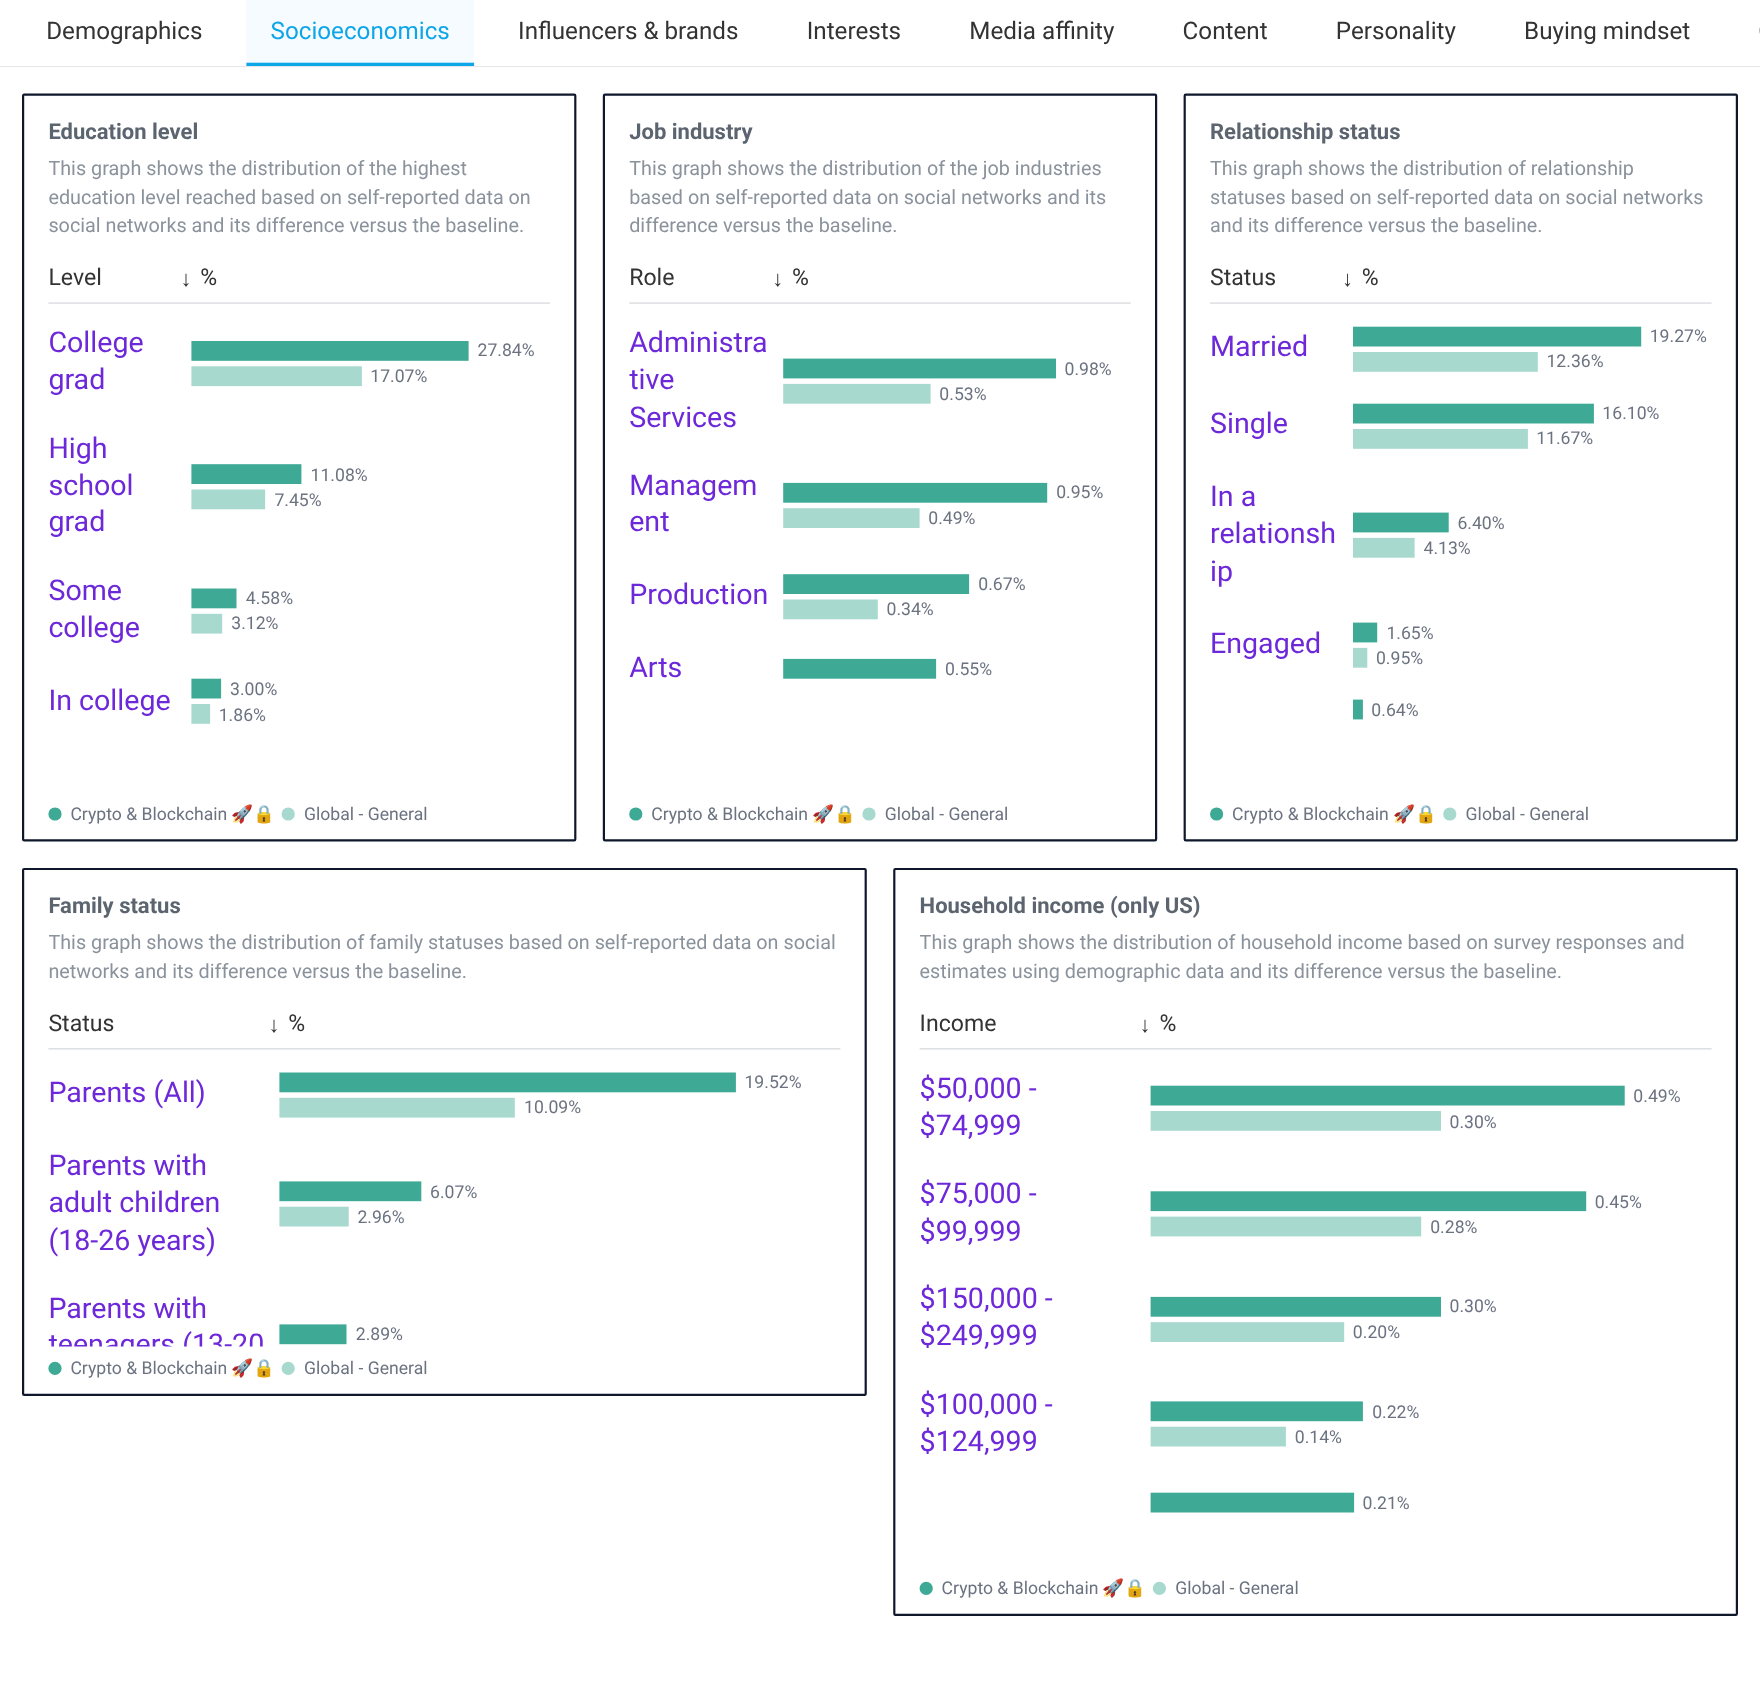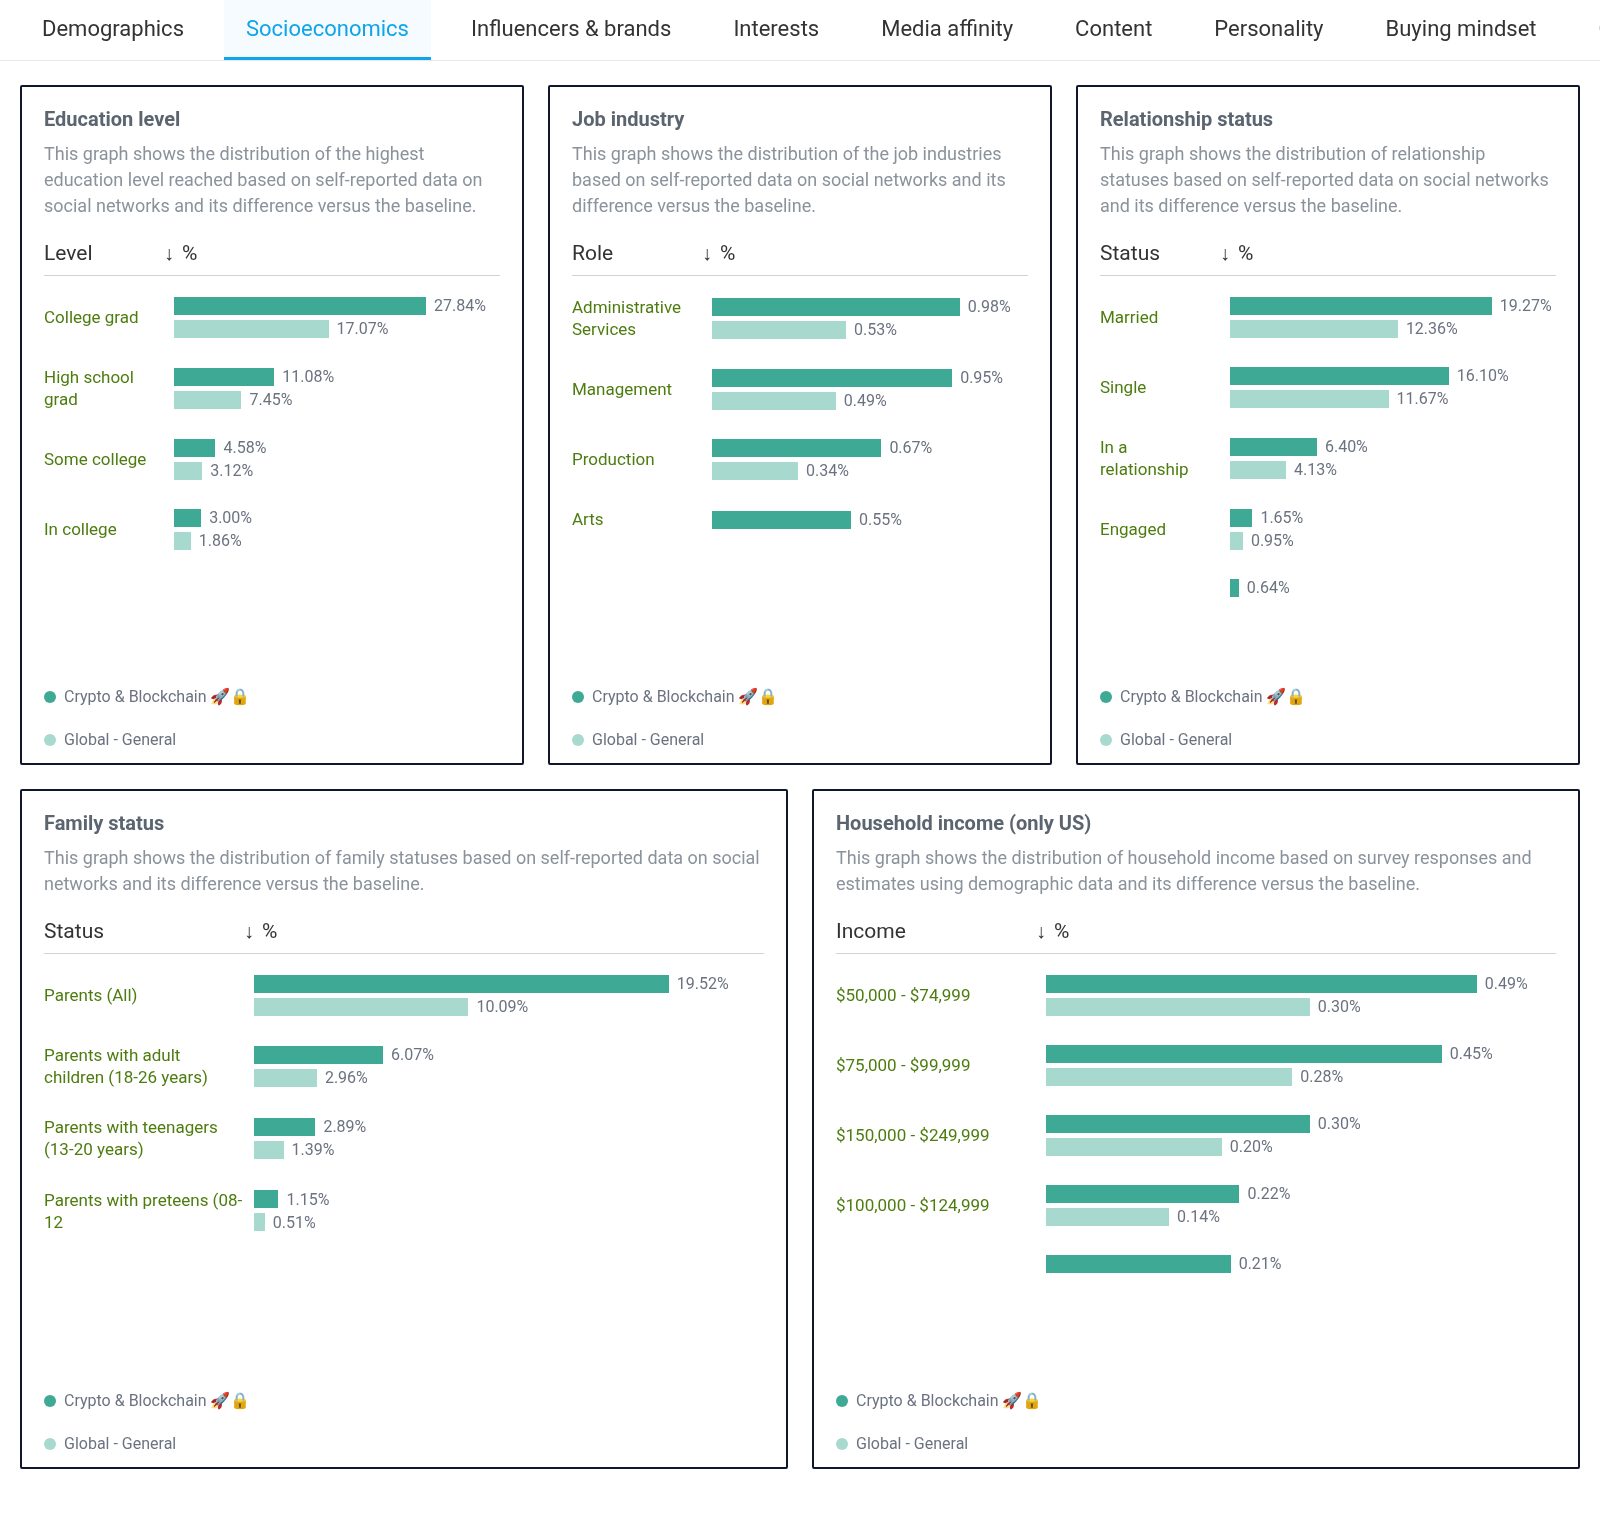--- a/index.html
+++ b/index.html
@@ -79,22 +79,22 @@
   }
   .rows { }
   .data-row {
     display: flex;
     align-items: center;
     padding: 14px 0;
     gap: 10px;
   }
   .data-row + .data-row { }
   .row-label {
-    font-size: 17px;
-    color: #4d7c0f;
+    font-size: 26px;
+    color: #6d28d9;
     line-height: 1.3;
     flex-shrink: 0;
     word-wrap: break-word;
   }
   .bars {
     flex: 1;
     display: flex;
     flex-direction: column;
     gap: 4px;
   }
@@ -109,22 +109,22 @@
     flex-shrink: 0;
   }
   .bar.primary { background: #3ea995; }
   .bar.secondary { background: #a8d9cf; }
   .bar-val {
     font-size: 16px;
     color: #6b7280;
   }
   .legend {
     display: flex;
-    flex-direction: column;
-    gap: 24px;
+    flex-direction: row;
+    gap: 6px;
     margin-top: 10px;
     font-size: 16px;
     color: #6b7280;
   }
   .legend-item { display: flex; align-items: center; gap: 8px; }
   .swatch {
     width: 12px; height: 12px; border-radius: 50%;
   }
   .swatch.primary { background: #3ea995; }
   .swatch.secondary { background: #a8d9cf; }
@@ -394,21 +394,21 @@
         </div>
         <div class="legend-item">
           <span class="swatch secondary"></span>
           <span>Global - General</span>
         </div>
       </div>
     </div>
 </div>
 
 <div class="cards-row" style="padding-bottom:24px">
-  <div class="card" id="card-family" style="height:680px">
+  <div class="card" id="card-family" style="height:480px">
       <div class="card-title">Family status</div>
       <div class="card-desc">This graph shows the distribution of family statuses based on self-reported data on social networks and its difference versus the baseline.</div>
       <div class="col-headers">
         <div class="header-flex">
           <div class="header-left col-label" style="width:200px">Status</div>
           <div class="header-right">
             <span class="arrow-down">↓</span>
             <span>%</span>
           </div>
         </div>

